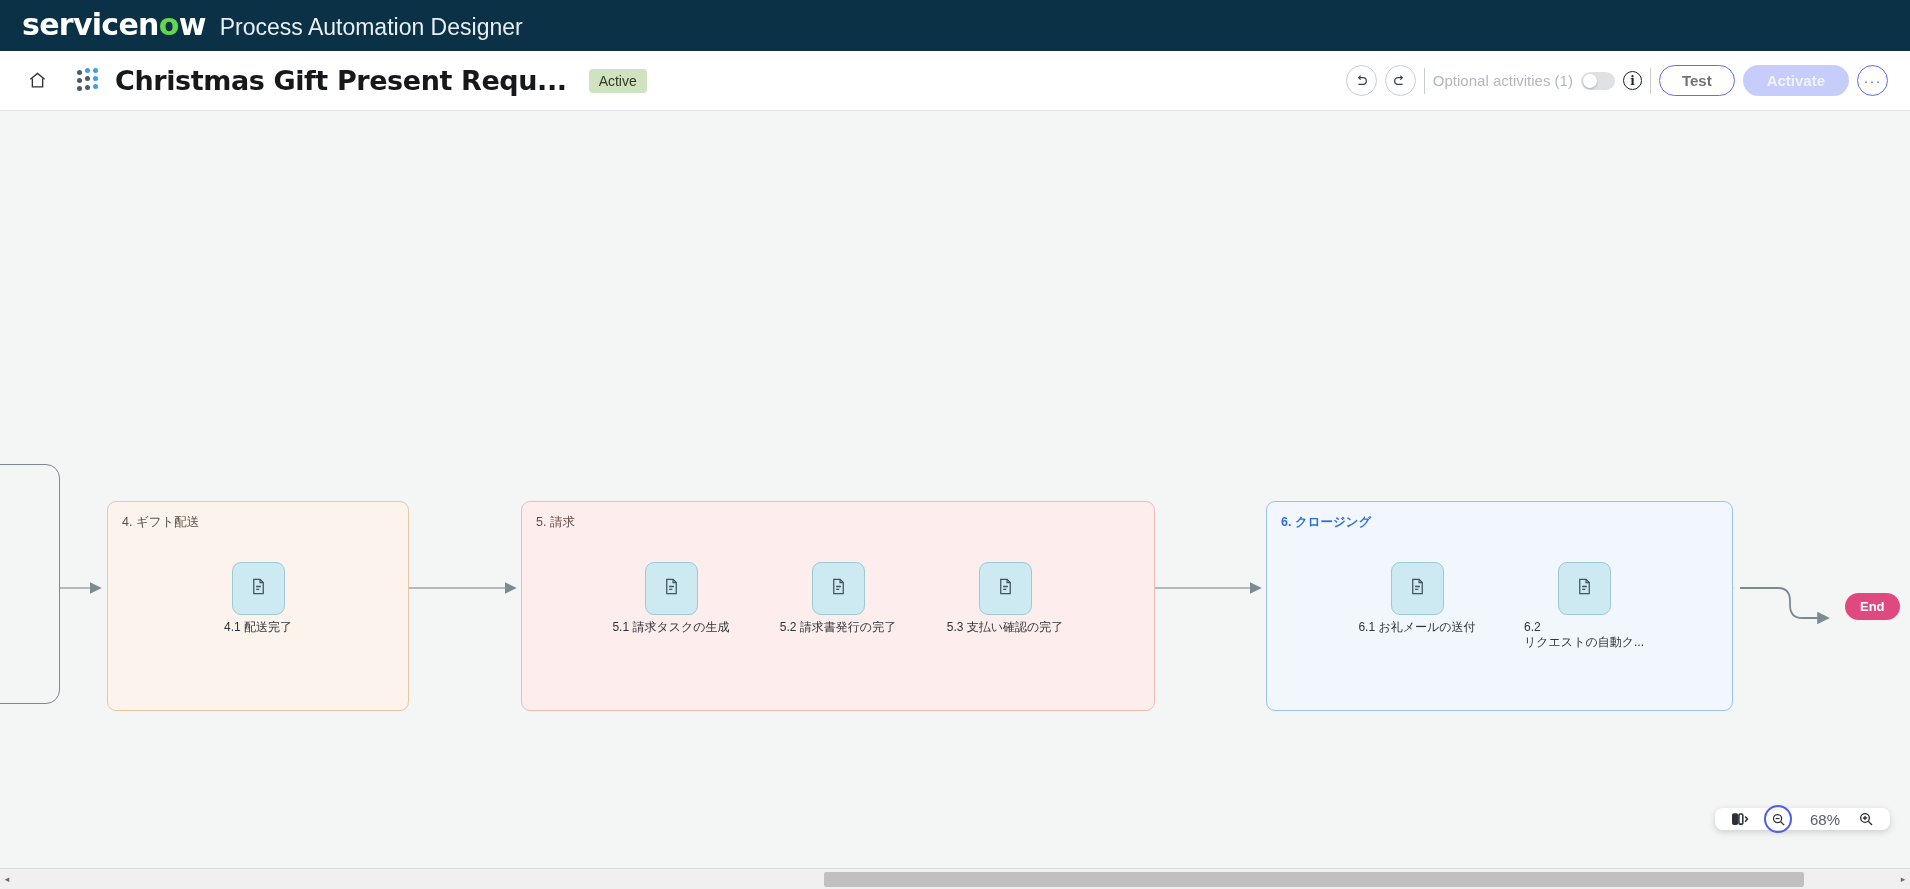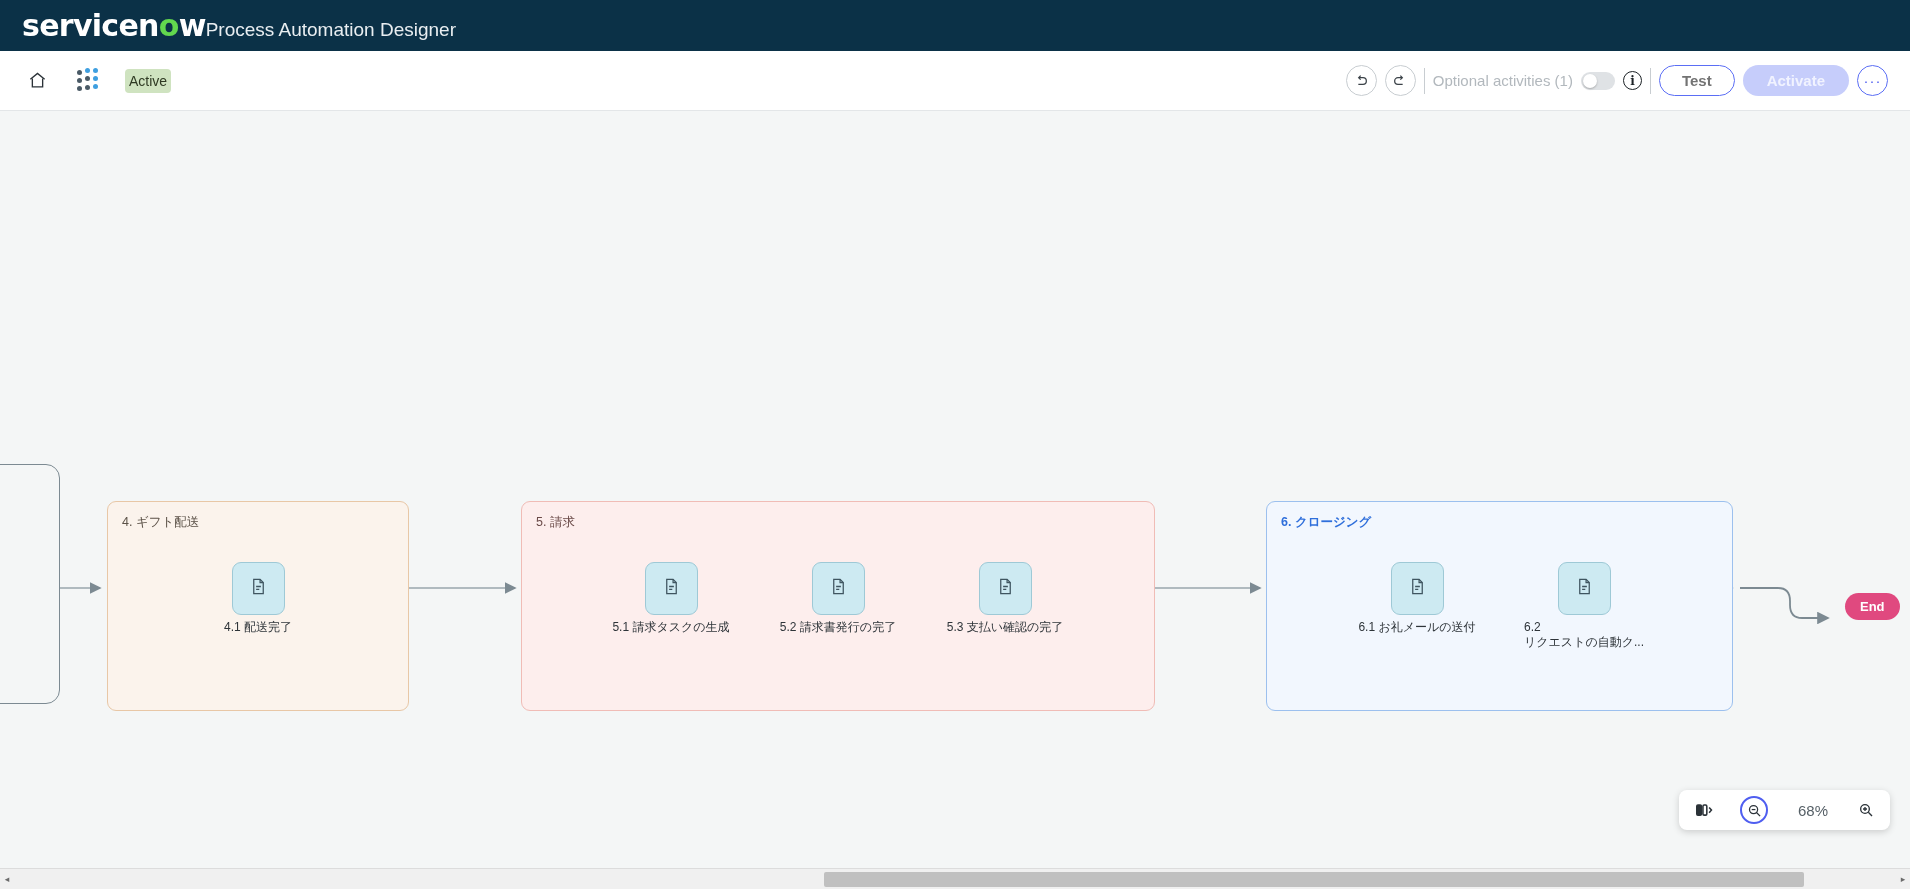--- a/index.html
+++ b/index.html
@@ -15,21 +15,21 @@
     display: flex; align-items: center;
   }
   .logo-wrap { display: flex; align-items: baseline; padding-left: 22px; }
   .logo-text {
     font-size: 30px; font-weight: 700; letter-spacing: -0.7px;
     color: #ffffff; line-height: 1; white-space: nowrap;
     font-family: "DejaVu Sans", sans-serif;
   }
   .logo-text .o-accent { color: #62d84e; }
   .app-name {
-    color: #e9eef1; font-size: 19px; 
+    color: #e9eef1; font-size: 23px; margin-left: 14px;
     font-weight: 400; white-space: nowrap;
   }
   .brand-center {
     position: absolute; left: 0; right: 0; text-align: center;
     color: #ffffff; font-size: 15px; pointer-events: none;
   }
 
   
   .subheader {
     height: 60px; background: #ffffff; border-bottom: 1px solid #e3e6e8;
@@ -46,21 +46,21 @@
     position: absolute; width: 5px; height: 5px; border-radius: 50%;
     display: block;
   }
   .doc-title {
     margin-left: 12px; font-size: 27px; font-weight: 700;
     color: #16191c; letter-spacing: -0.4px; white-space: nowrap;
     font-family: "DejaVu Sans", sans-serif;
   }
   .active-badge {
     margin-left: 22px; background: #cfe3c0; color: #2f3a23;
-    font-size: 14px; padding: 4px 4px; border-radius: 4px;
+    font-size: 14px; padding: 4px 10px; border-radius: 4px;
     white-space: nowrap;
   }
 
   .viewtoggle {
     position: absolute; left: 826px; top: 66px;
     background: #eceef0; border-radius: 8px; padding: 4px;
     display: flex; gap: 2px;
   }
   .vt-btn {
     display: flex; align-items: center; gap: 8px;
@@ -145,23 +145,23 @@
   .end-node {
     position: absolute; background: #e0497f; color: #ffffff;
     border-radius: 15px; padding: 6px 15px; font-size: 13px;
     font-weight: 700; cursor: pointer;
   }
 
   svg.wires { position: absolute; inset: 0; width: 100%; height: 100%; pointer-events: none; }
 
   
   .zoombar {
-    position: absolute; right: 20px; bottom: 38px; height: 40px;
+    position: absolute; right: 20px; bottom: 38px; height: 22px;
     background: #ffffff; border-radius: 8px; box-shadow: 0 2px 7px rgba(0,0,0,.17);
-    display: flex; align-items: center; gap: 26px; padding: 0 16px; z-index: 5;
+    display: flex; align-items: center; gap: 14px; padding: 0 16px; z-index: 5;
   }
   .zb-ico { cursor: pointer; display: flex; align-items: center; color: #2b3238; }
   .zb-focus {
     border: 2px solid #4f5ef0; border-radius: 50%; width: 28px; height: 28px;
     display: flex; align-items: center; justify-content: center; cursor: pointer;
     color: #2b3238;
   }
   .zb-pct { font-size: 15px; color: #555f66; min-width: 38px; text-align: center; }
 
   
@@ -201,20 +201,21 @@
     <i style="left:8px;top:0;background:#3f9fe0"></i>
     <i style="left:16px;top:0;background:#3f9fe0"></i>
     <i style="left:0;top:10px;background:#4a5a66"></i>
     <i style="left:8px;top:8px;background:#4a5a66"></i>
     <i style="left:16px;top:8px;background:#3f9fe0"></i>
     <i style="left:0;top:18px;background:#4a5a66"></i>
     <i style="left:8px;top:17px;background:#4a5a66"></i>
     <i style="left:16px;top:16px;background:#3f9fe0"></i>
   </div>
 
+  <div class="doc-title">Christmas Gift Present Requ...</div>
   <div class="active-badge" style="background: rgb(207, 227, 192);">Active</div>
 
   <div class="viewtoggle">
     <div class="vt-btn active">
       <span>
         <svg width="16" height="16" viewBox="0 0 24 24" fill="none" stroke="currentColor" stroke-width="1.9">
           <circle cx="7" cy="6.5" r="3.5"></circle>
             <circle cx="17" cy="17.5" r="3.5"></circle>
           <rect x="3.5" y="14" x2="0" width="7" height="7"></rect>
             <path d="M14 3h7v7h-7z"></path>

